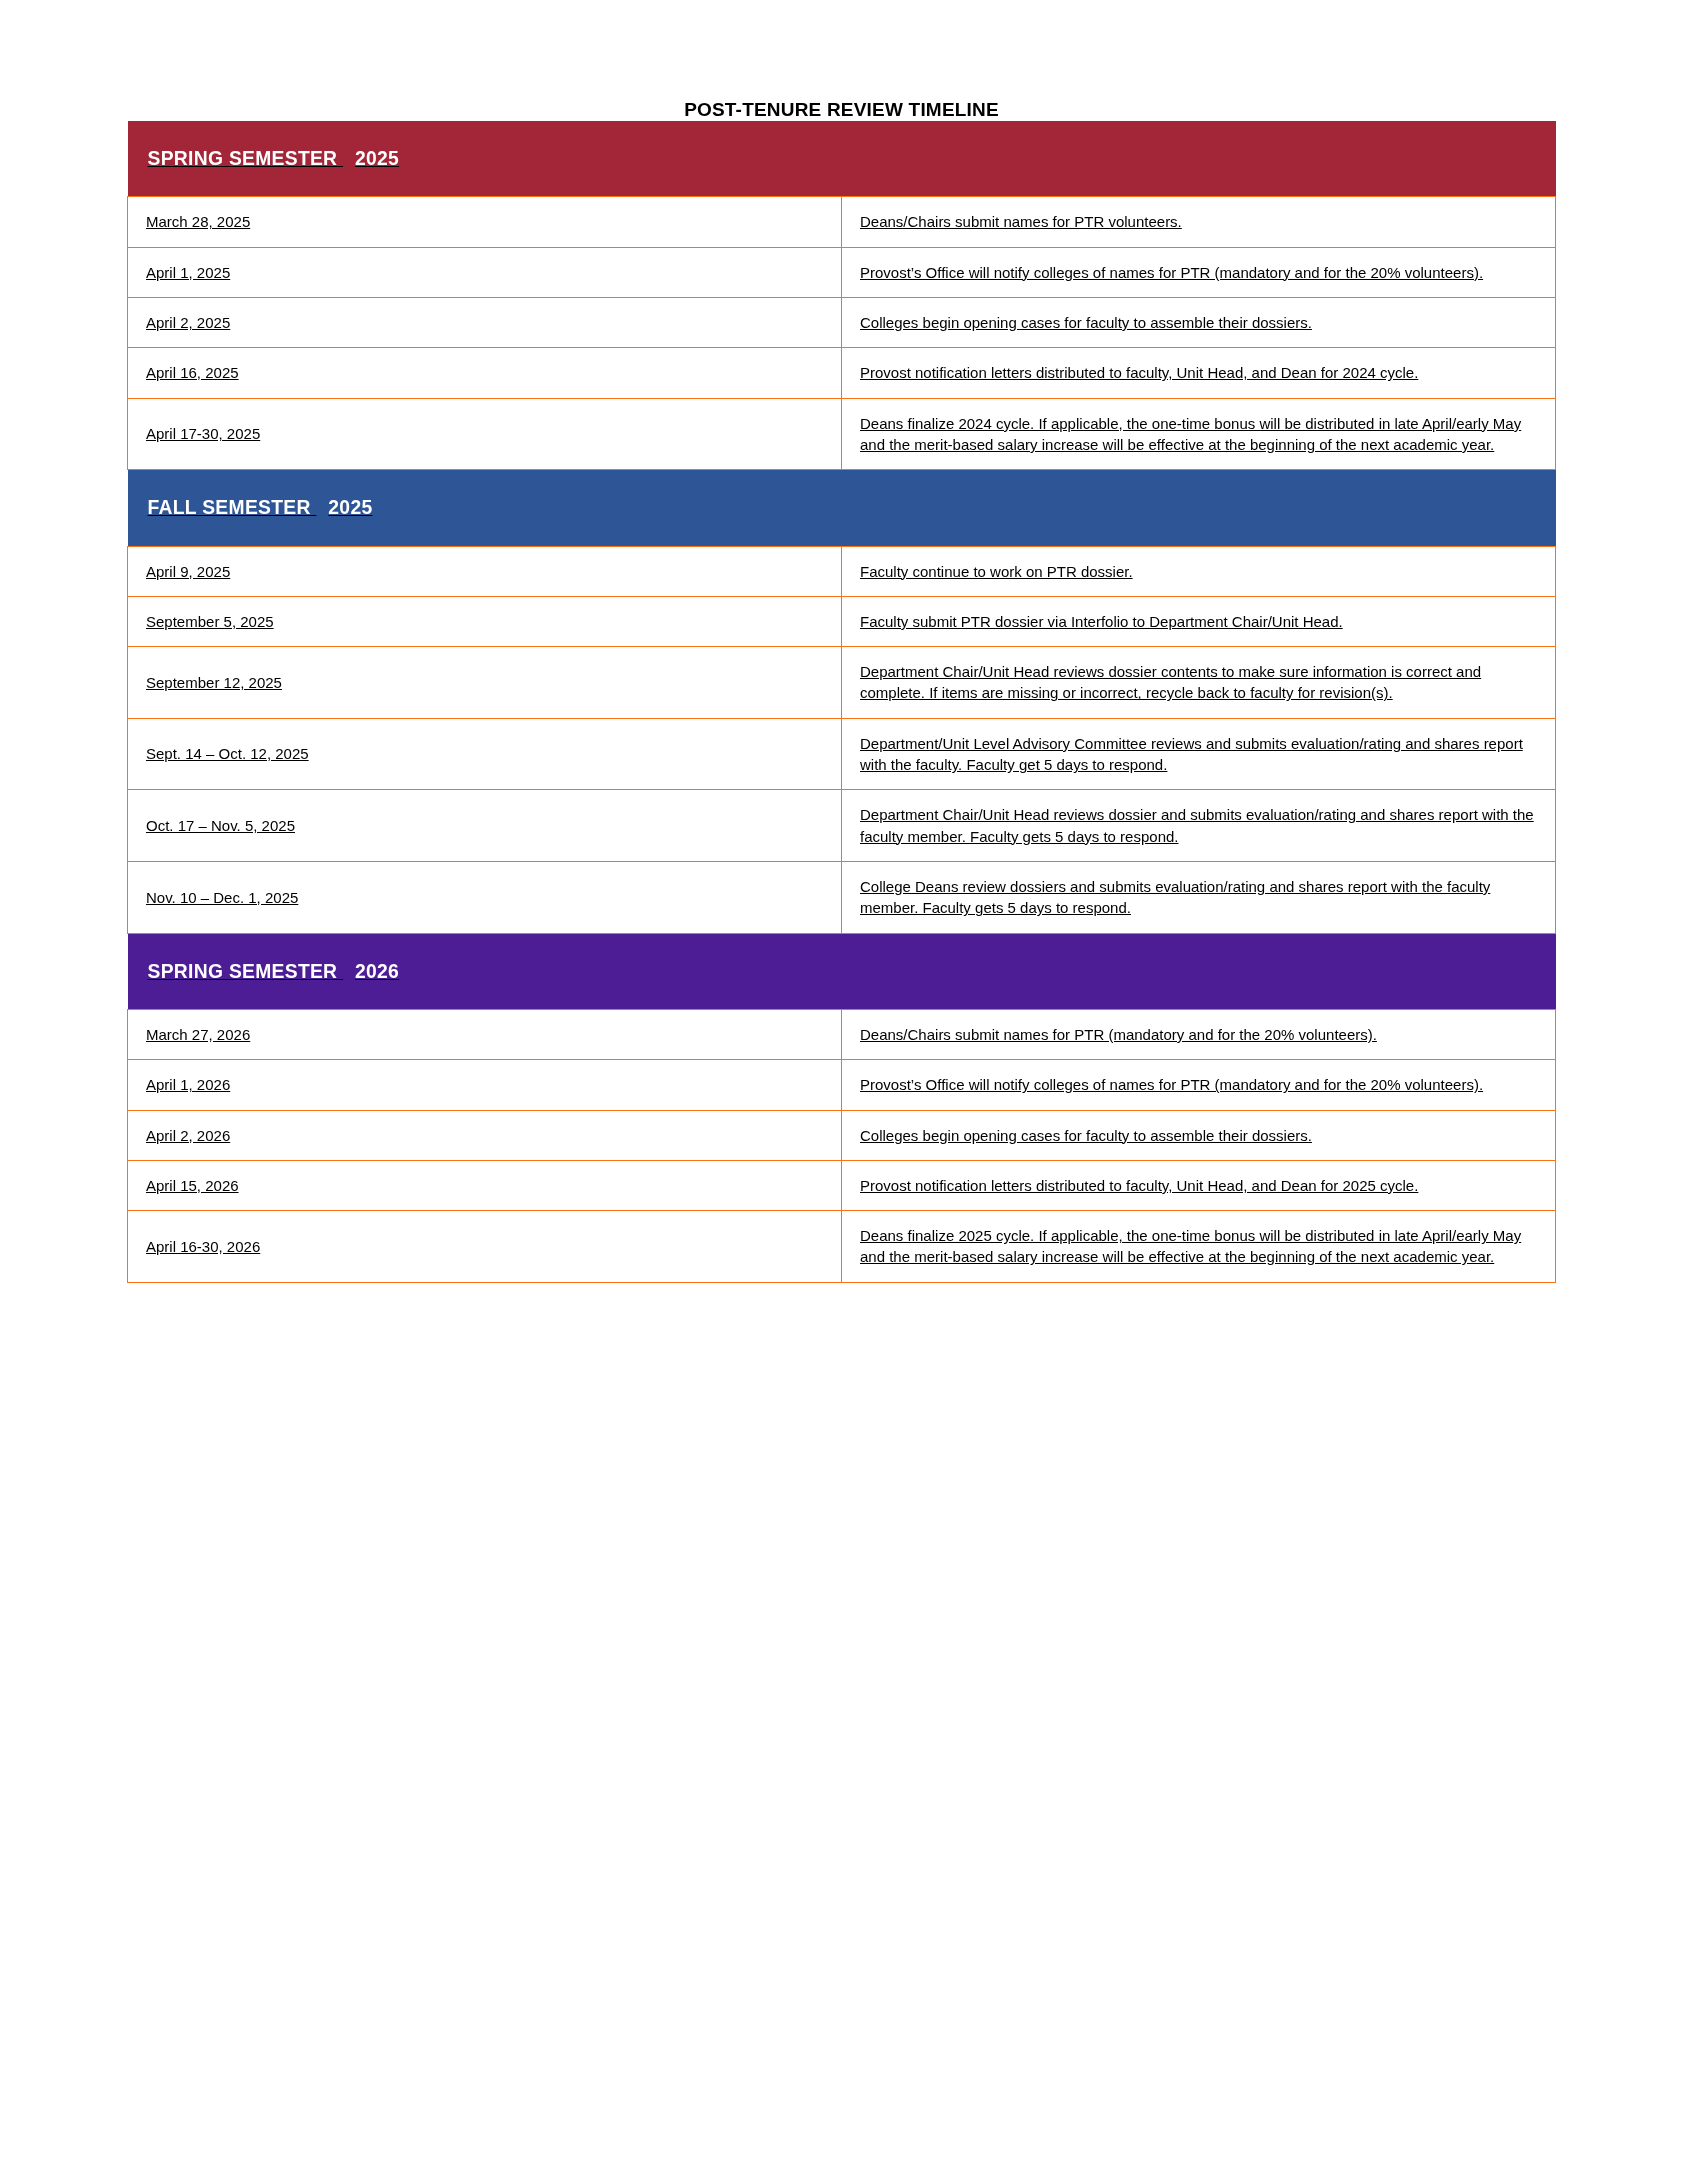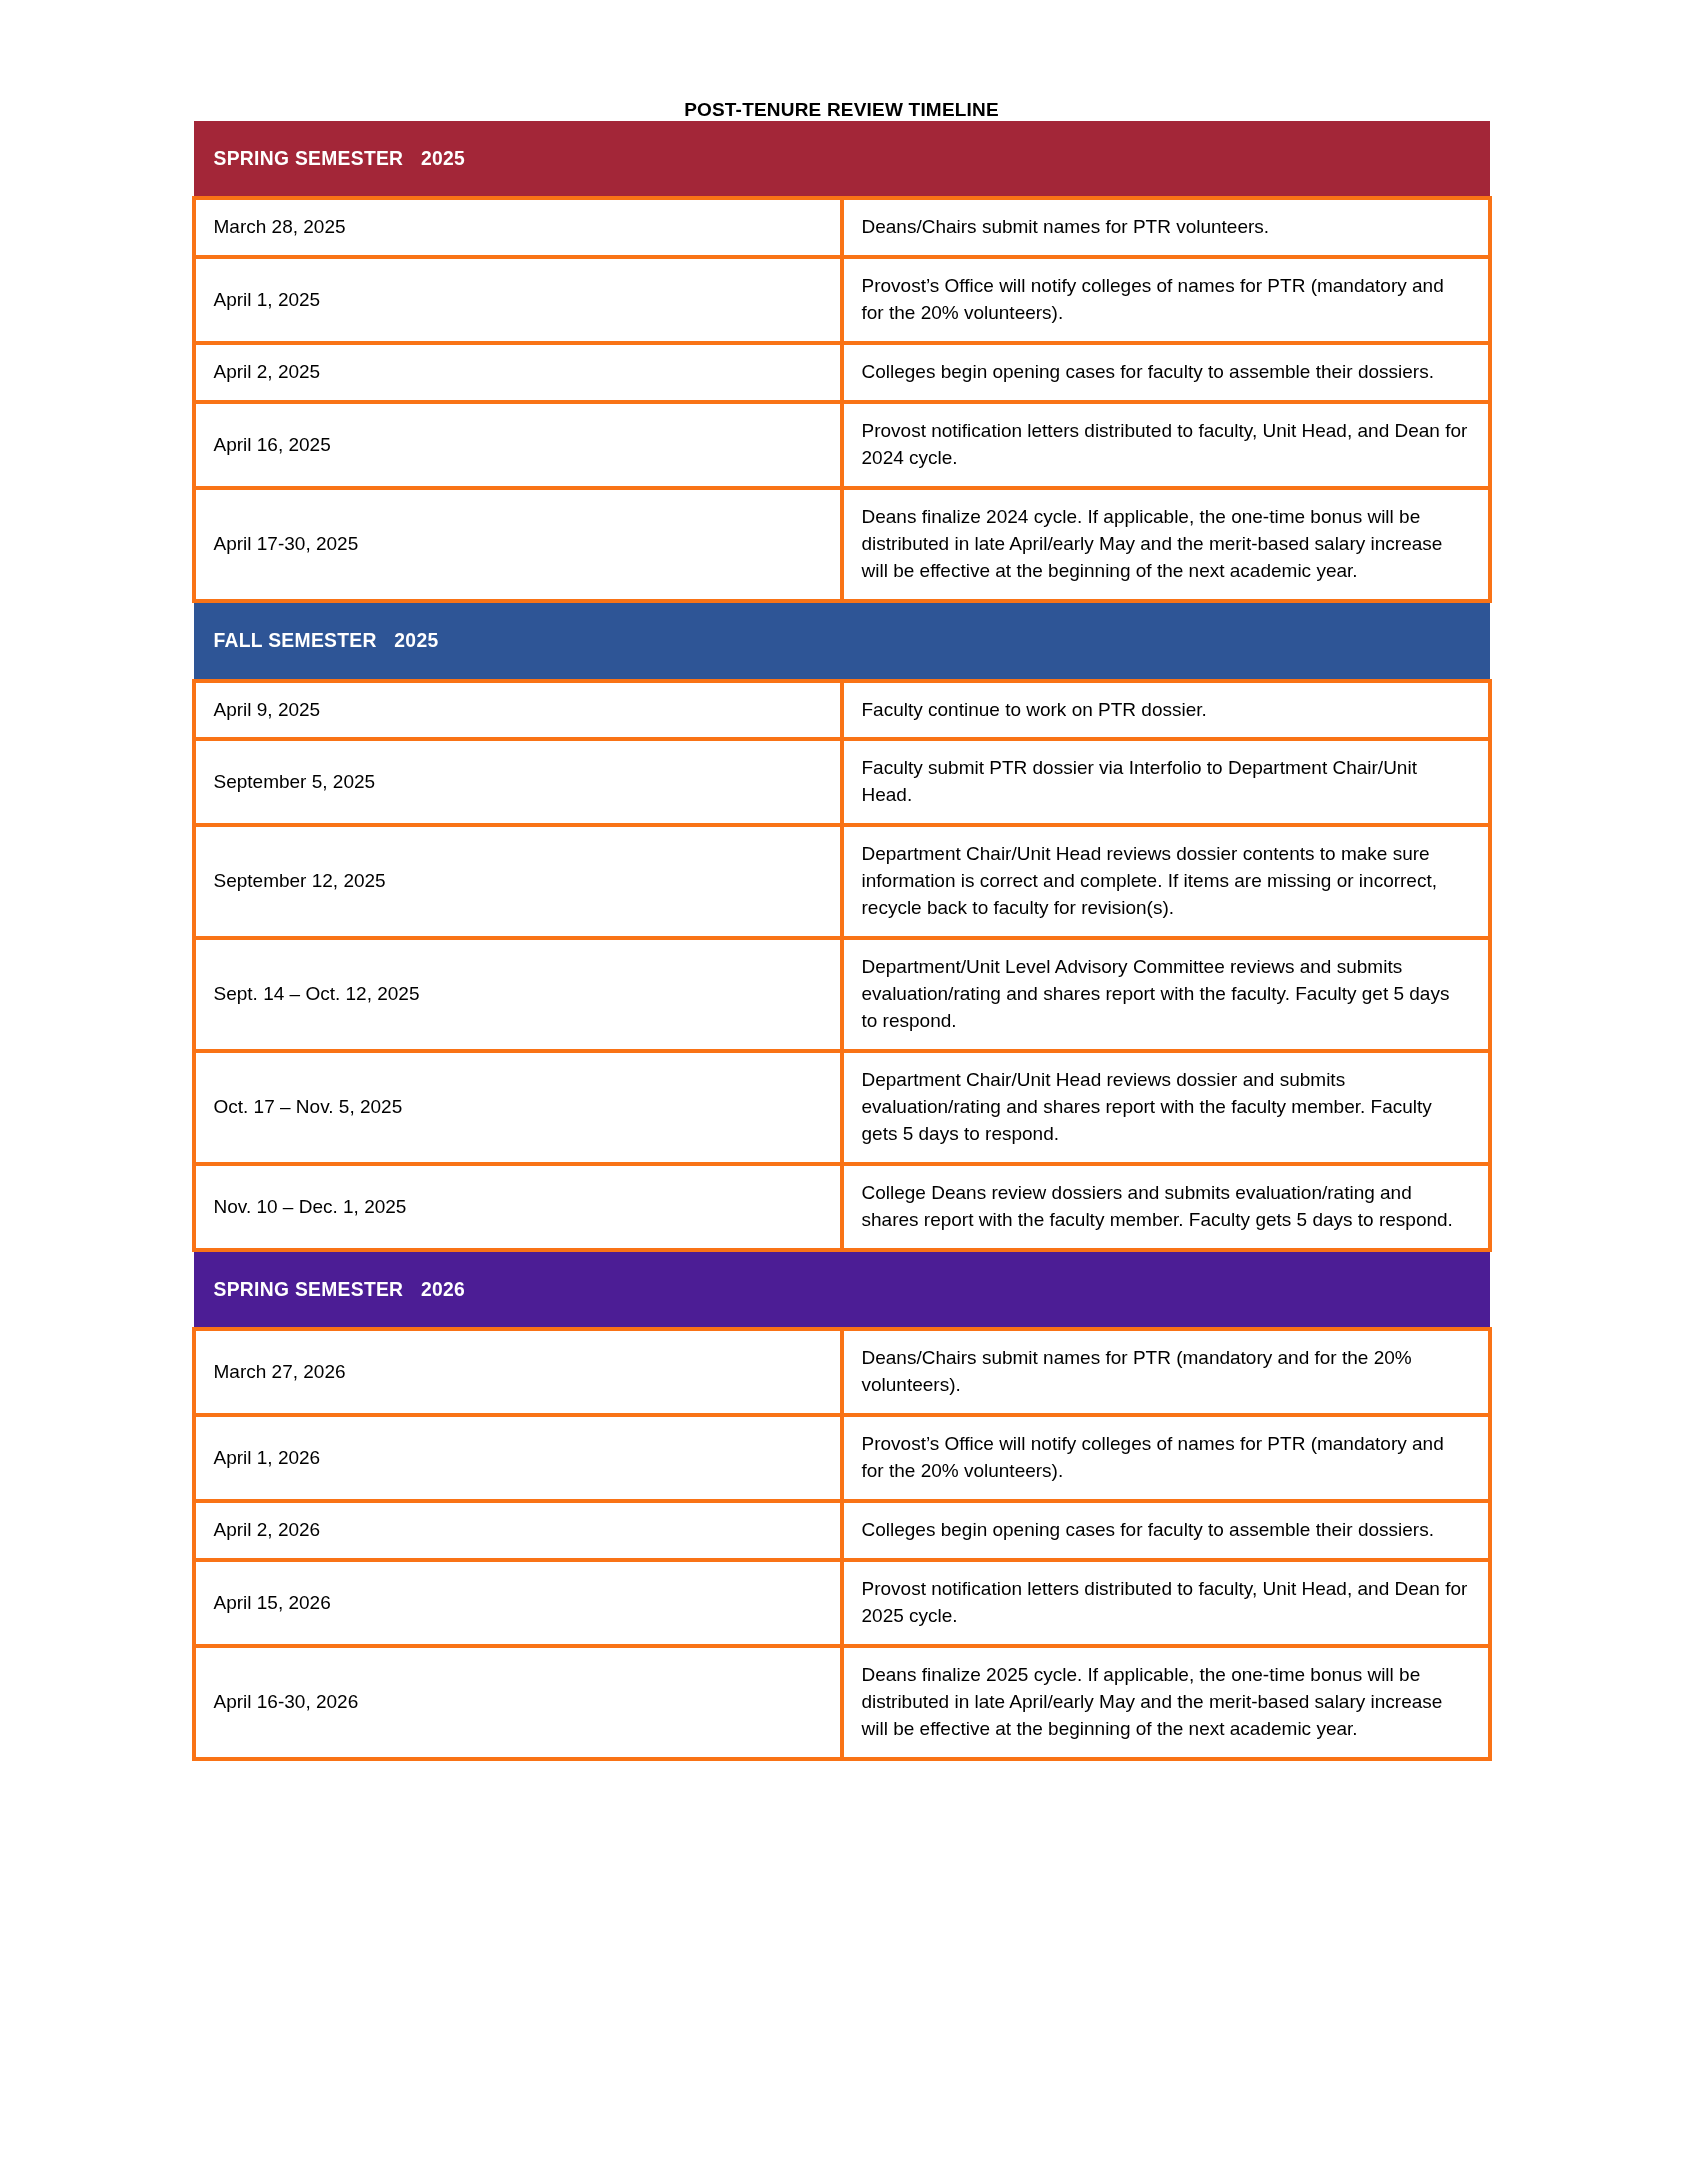--- a/index.html
+++ b/index.html
@@ -24,28 +24,29 @@
   .doc-title {
     text-align: center;
     font-size: 19px;
     font-weight: bold;
     letter-spacing: 0.2px;
     margin-top: 99px;
   }
   table.timeline {
     border-collapse: collapse;
     table-layout: fixed;
-    width: 1300px;
+    width: 1429px;
     margin: 0 auto;
+    text-decoration: underline;
   }
   table.timeline td {
-    border: 4px solid #f97316;
+    border: 1px solid #f97316;
     vertical-align: middle;
     padding: 14px 19px 14px 18px;
-    font-size: 19px;
+    font-size: 15px;
     line-height: 1.42;
   }
   td.date-cell {
     width: 345px;
   }
   td.desc-cell {
     width: 1139px;
   }
   tr.section-row td {
     border: none;

